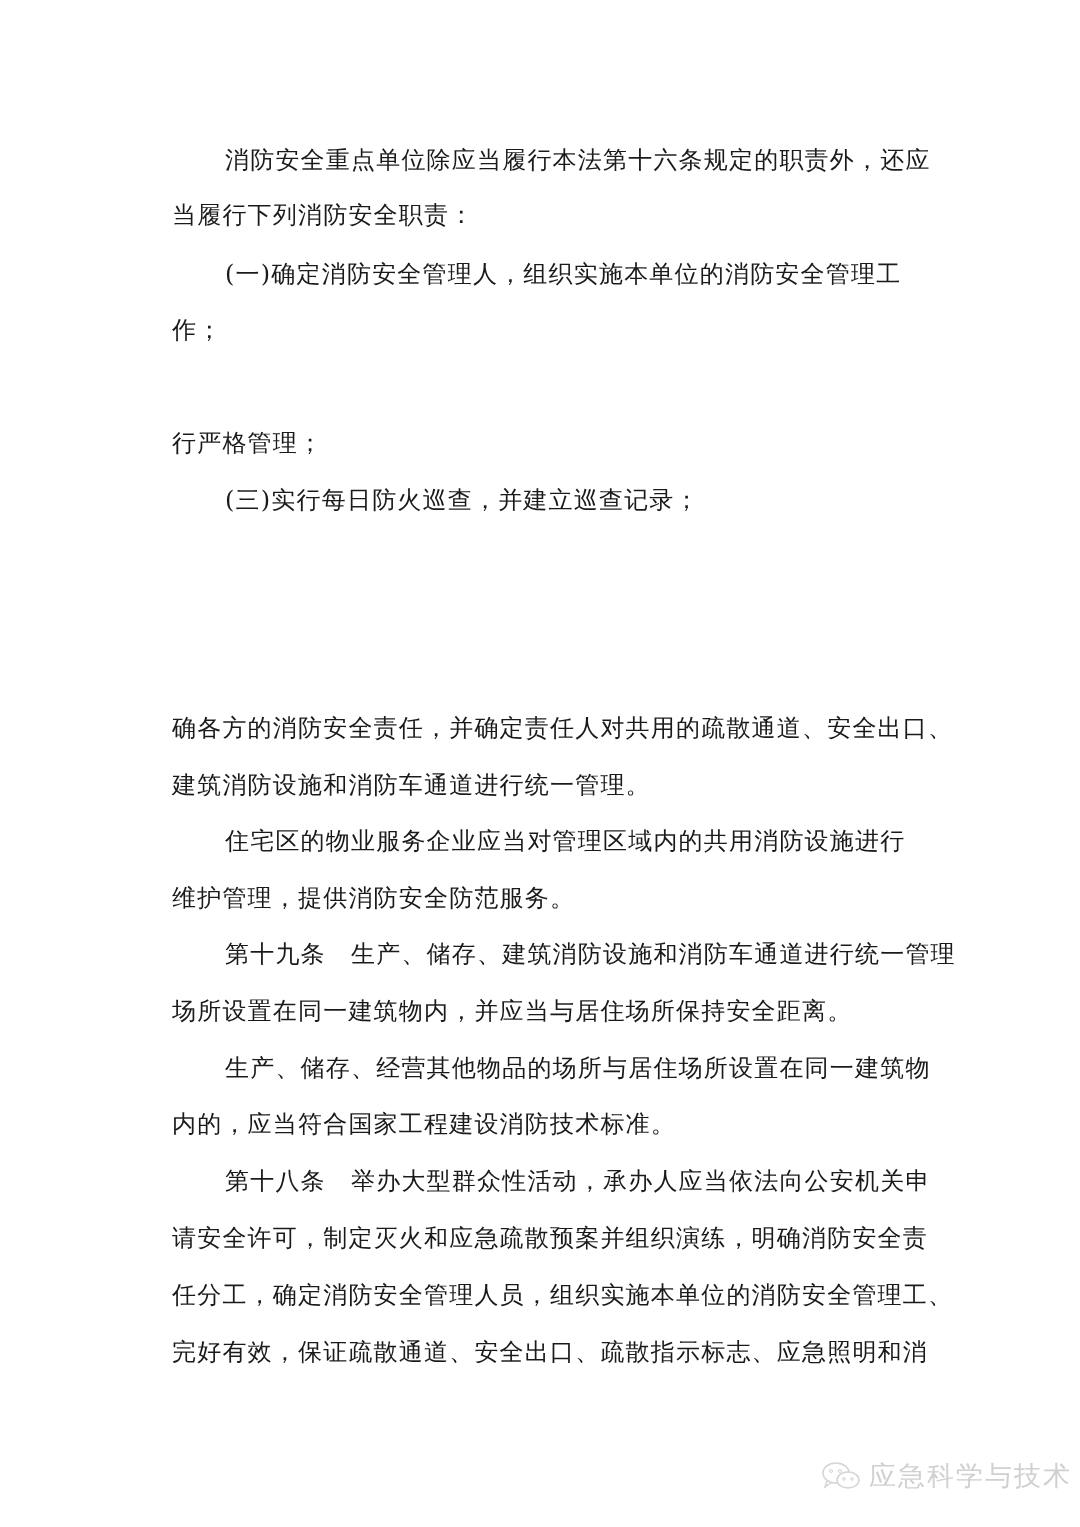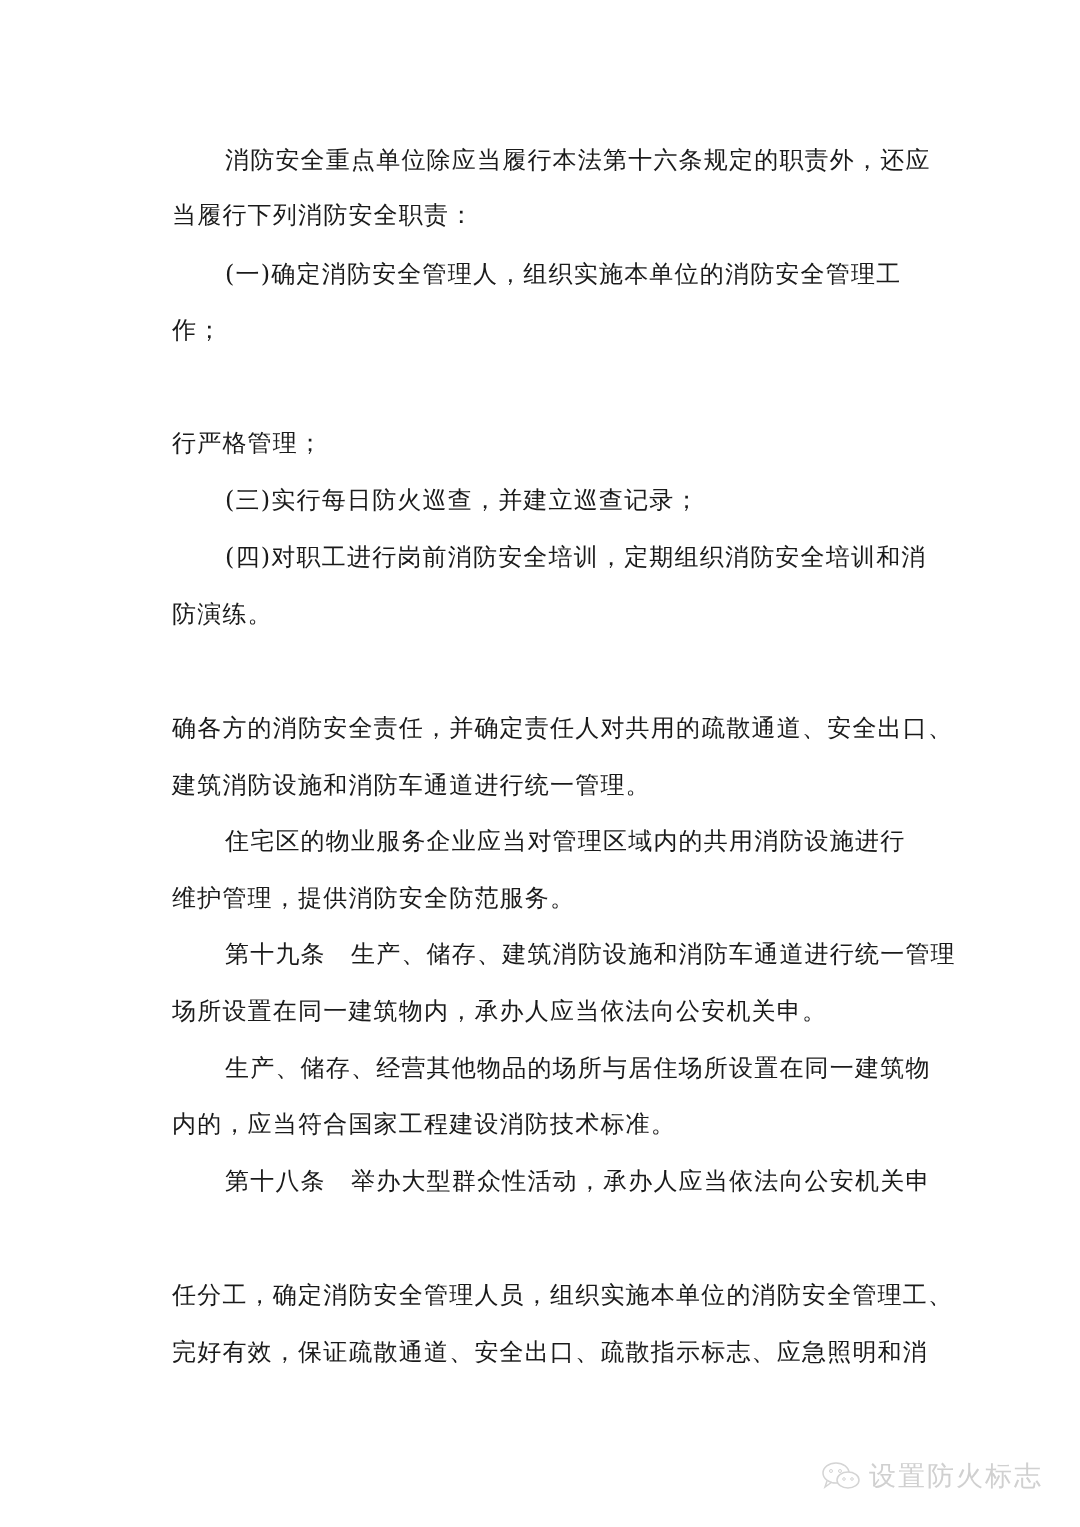--- a/index.html
+++ b/index.html
@@ -13,41 +13,40 @@
 </head>
 <body>
 
 <div class="page">
   <div class="line indent" style="top:145px">消防安全重点单位除应当履行本法第十六条规定的职责外，还应</div>
   <div class="line" style="top:200px">当履行下列消防安全职责：</div>
   <div class="line indent" style="top:259px">(一)确定消防安全管理人，组织实施本单位的消防安全管理工</div>
   <div class="line" style="top:315px">作；</div>
   <div class="line" style="top:428px">行严格管理；</div>
   <div class="line indent" style="top:485px">(三)实行每日防火巡查，并建立巡查记录；</div>
-  <div class="line indent" style="top:542px">(四)对职工进行岗前消防安全培训，定期组织消防安全培训和消</div>
-  <div class="line" style="top:599px">防演练。</div>
   <div class="line" style="top:713px">确各方的消防安全责任，并确定责任人对共用的疏散通道、安全出口、</div>
   <div class="line" style="top:770px">建筑消防设施和消防车通道进行统一管理。</div>
   <div class="line indent" style="top:826px">住宅区的物业服务企业应当对管理区域内的共用消防设施进行</div>
   <div class="line" style="top:883px">维护管理，提供消防安全防范服务。</div>
   <div class="line indent" style="top:939px">第十九条　生产、储存、建筑消防设施和消防车通道进行统一管理</div>
-  <div class="line" style="top:996px">场所设置在同一建筑物内，承办人应当依法向公安机关申。</div>
+  <div class="line" style="top:996px">场所设置在同一建筑物内，并应当与居住场所保持安全距离。</div>
   <div class="line indent" style="top:1053px">生产、储存、经营其他物品的场所与居住场所设置在同一建筑物</div>
   <div class="line" style="top:1109px">内的，应当符合国家工程建设消防技术标准。</div>
   <div class="line indent" style="top:1166px">第十八条　举办大型群众性活动，承办人应当依法向公安机关申</div>
+  <div class="line" style="top:1223px">请安全许可，制定灭火和应急疏散预案并组织演练，明确消防安全责</div>
   <div class="line" style="top:1280px">任分工，确定消防安全管理人员，组织实施本单位的消防安全管理工、</div>
   <div class="line" style="top:1337px">完好有效，保证疏散通道、安全出口、疏散指示标志、应急照明和消</div>
 
   <div class="watermark">
     <span class="wm-icon">
       <svg width="40" height="30" viewBox="0 0 40 30">
         <ellipse cx="15" cy="12" rx="13" ry="10" fill="none" stroke="#d4d4d4" stroke-width="1.5"></ellipse>
         <path d="M6 20 L4 26 L11 21" fill="none" stroke="#d4d4d4" stroke-width="1.5"></path>
         <circle cx="10" cy="10" r="1.5" fill="none" stroke="#d4d4d4" stroke-width="1"></circle>
         <circle cx="19" cy="10" r="1.5" fill="none" stroke="#d4d4d4" stroke-width="1"></circle>
         <ellipse cx="27" cy="19" rx="11" ry="8" fill="#fff" stroke="#d4d4d4" stroke-width="1.5"></ellipse>
         <circle cx="23" cy="18" r="1.3" fill="none" stroke="#d4d4d4" stroke-width="1"></circle>
         <circle cx="31" cy="18" r="1.3" fill="none" stroke="#d4d4d4" stroke-width="1"></circle>
       </svg>
     </span>
-    <span>设置防火标志</span>
+    <span>应急科学与技术</span>
   </div>
 </div>
 
 </body></html>

